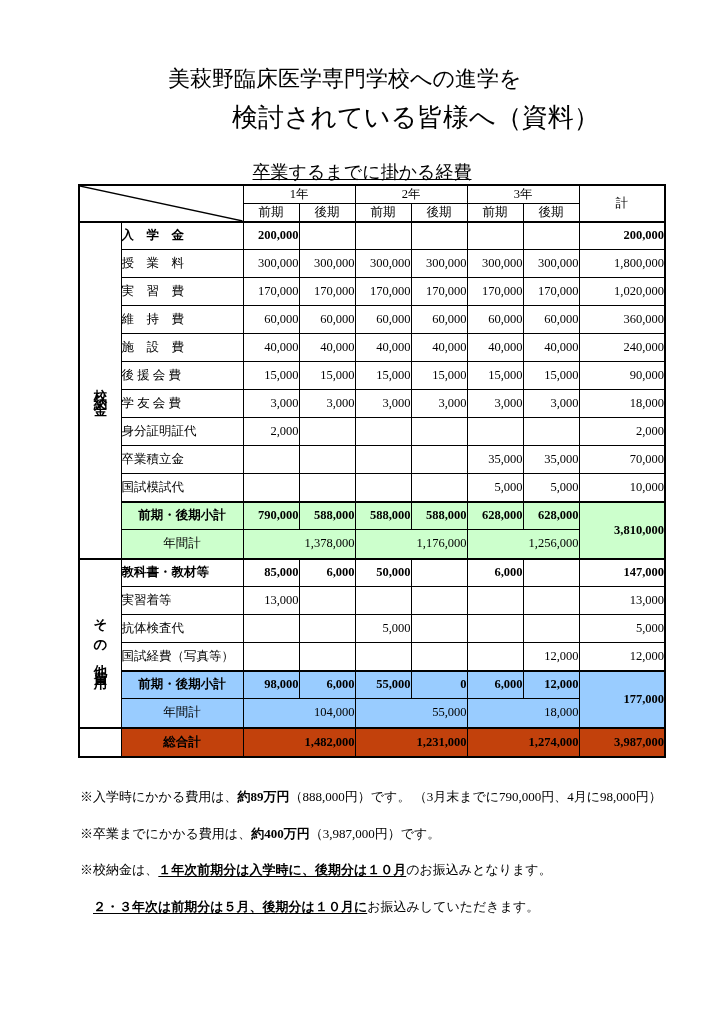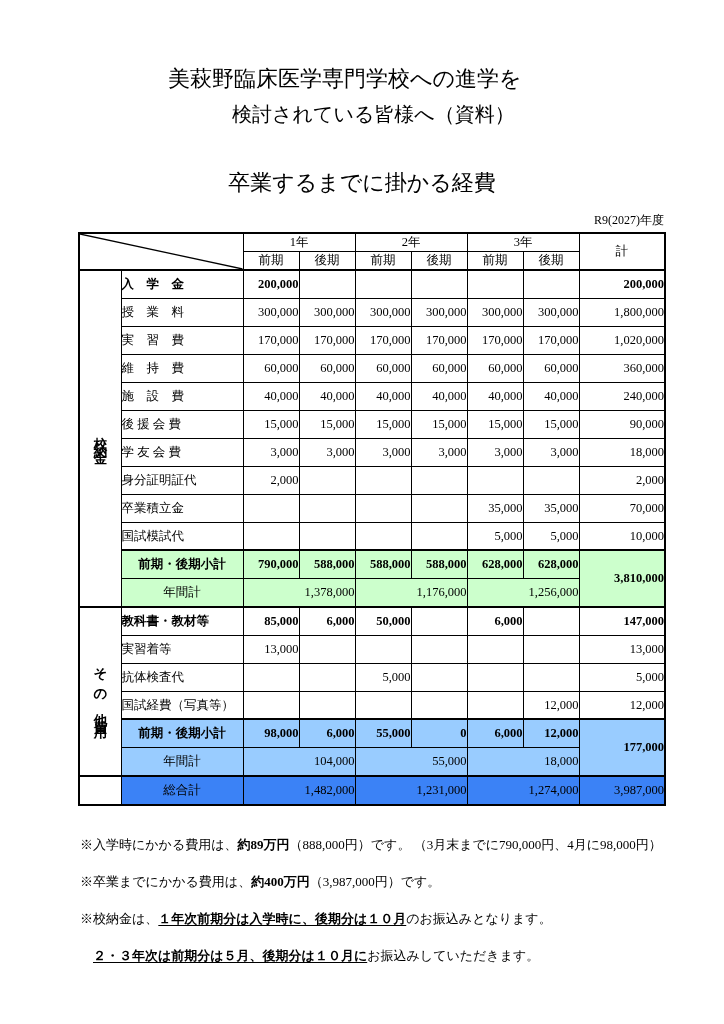--- a/index.html
+++ b/index.html
@@ -1,41 +1,41 @@
 <!DOCTYPE html>
 <html><head>
 <meta charset="utf-8">
 <style>
   html,body{margin:0;padding:0;background:#fff;}
   body{width:724px;height:1024px;position:relative;color:#000;
        font-family:"Liberation Serif","DejaVu Serif",serif;}
   .t1{margin:66px 0 0 168px;font-size:22px;line-height:1.2;}
-  .t2{margin:10px 0 16px 232px;font-size:20px;line-height:1.2;}
-  .subtitle{margin-top:42px;text-align:center;font-size:22px;}
+  .t2{margin:10px 0 16px 232px;font-size:26px;line-height:1.2;}
+  .subtitle{margin-top:26px;text-align:center;font-size:18px;text-decoration:underline;}
   .fy{width:586px;margin:14px 0 3px 78px;text-align:right;font-size:12px;}
   table.fee{border-collapse:collapse;table-layout:fixed;margin-left:78px;
             border:2px solid #000;}
   table.fee td{border:1px solid #000;padding:0;vertical-align:middle;
                overflow:hidden;white-space:nowrap;font-size:12.5px;}
   col.cg{width:42px}col.ci{width:122px}col.cp{width:56px}col.ct{width:86px}
   tr.h{height:16px}
   tr.r{height:28px}
   tr.sub1{height:28px}
   tr.sub2{height:29px}
   tr.grand{height:29px}
   .hc{text-align:center;font-size:13px;}
   .lab{text-align:left;padding-left:7px;font-size:13px;}
   .cl{text-align:center;font-size:13px;}
   .n{text-align:right;padding-right:5px;}
   .tl{border-left-width:2px;}
   .gl{border-left:1px solid #a3a3a3;}
   tr.tt > td{border-top-width:2px;font-weight:bold;}
   tr.bg-g > td{background:#ccffcc;}
   tr.bg-b > td{background:#99ccff;}
-  tr.grand > td{background:#3b82f6;font-weight:normal;}
+  tr.grand > td{background:#c2410c;font-weight:bold;}
   tr.grand > td.empty{background:#fff;font-weight:normal;}
   td.groupcell{text-align:center;background:#fff;}
   .vlab{writing-mode:vertical-rl;text-orientation:upright;display:inline-block;
         letter-spacing:7px;font-size:13.5px;line-height:1;}
   td.diag{position:relative;}
   td.diag svg{position:absolute;left:0;top:0;width:100%;height:100%;display:block;}
   .notes{margin:32px 60px 0 80px;}
   .note{font-size:13px;margin:0 0 22px 0;line-height:1.15;}
   .em{font-weight:bold;}
   .u{text-decoration:underline;text-underline-offset:2px;margin-top:18px;}
@@ -45,21 +45,20 @@
 
 <div class="doc">
 
   <div>
     <div class="t1">美萩野臨床医学専門学校への進学を</div>
     <div class="t2">検討されている皆様へ（資料）</div>
   </div>
 
   <div class="subtitle">卒業するまでに掛かる経費</div>
 
-  <div class="fy">R9(2027)年度</div>
 
   <table class="fee">
     <colgroup>
       <col class="cg">
         <col class="ci">
       <col class="cp">
         <col class="cp">
         <col class="cp">
         <col class="cp">
         <col class="cp">

